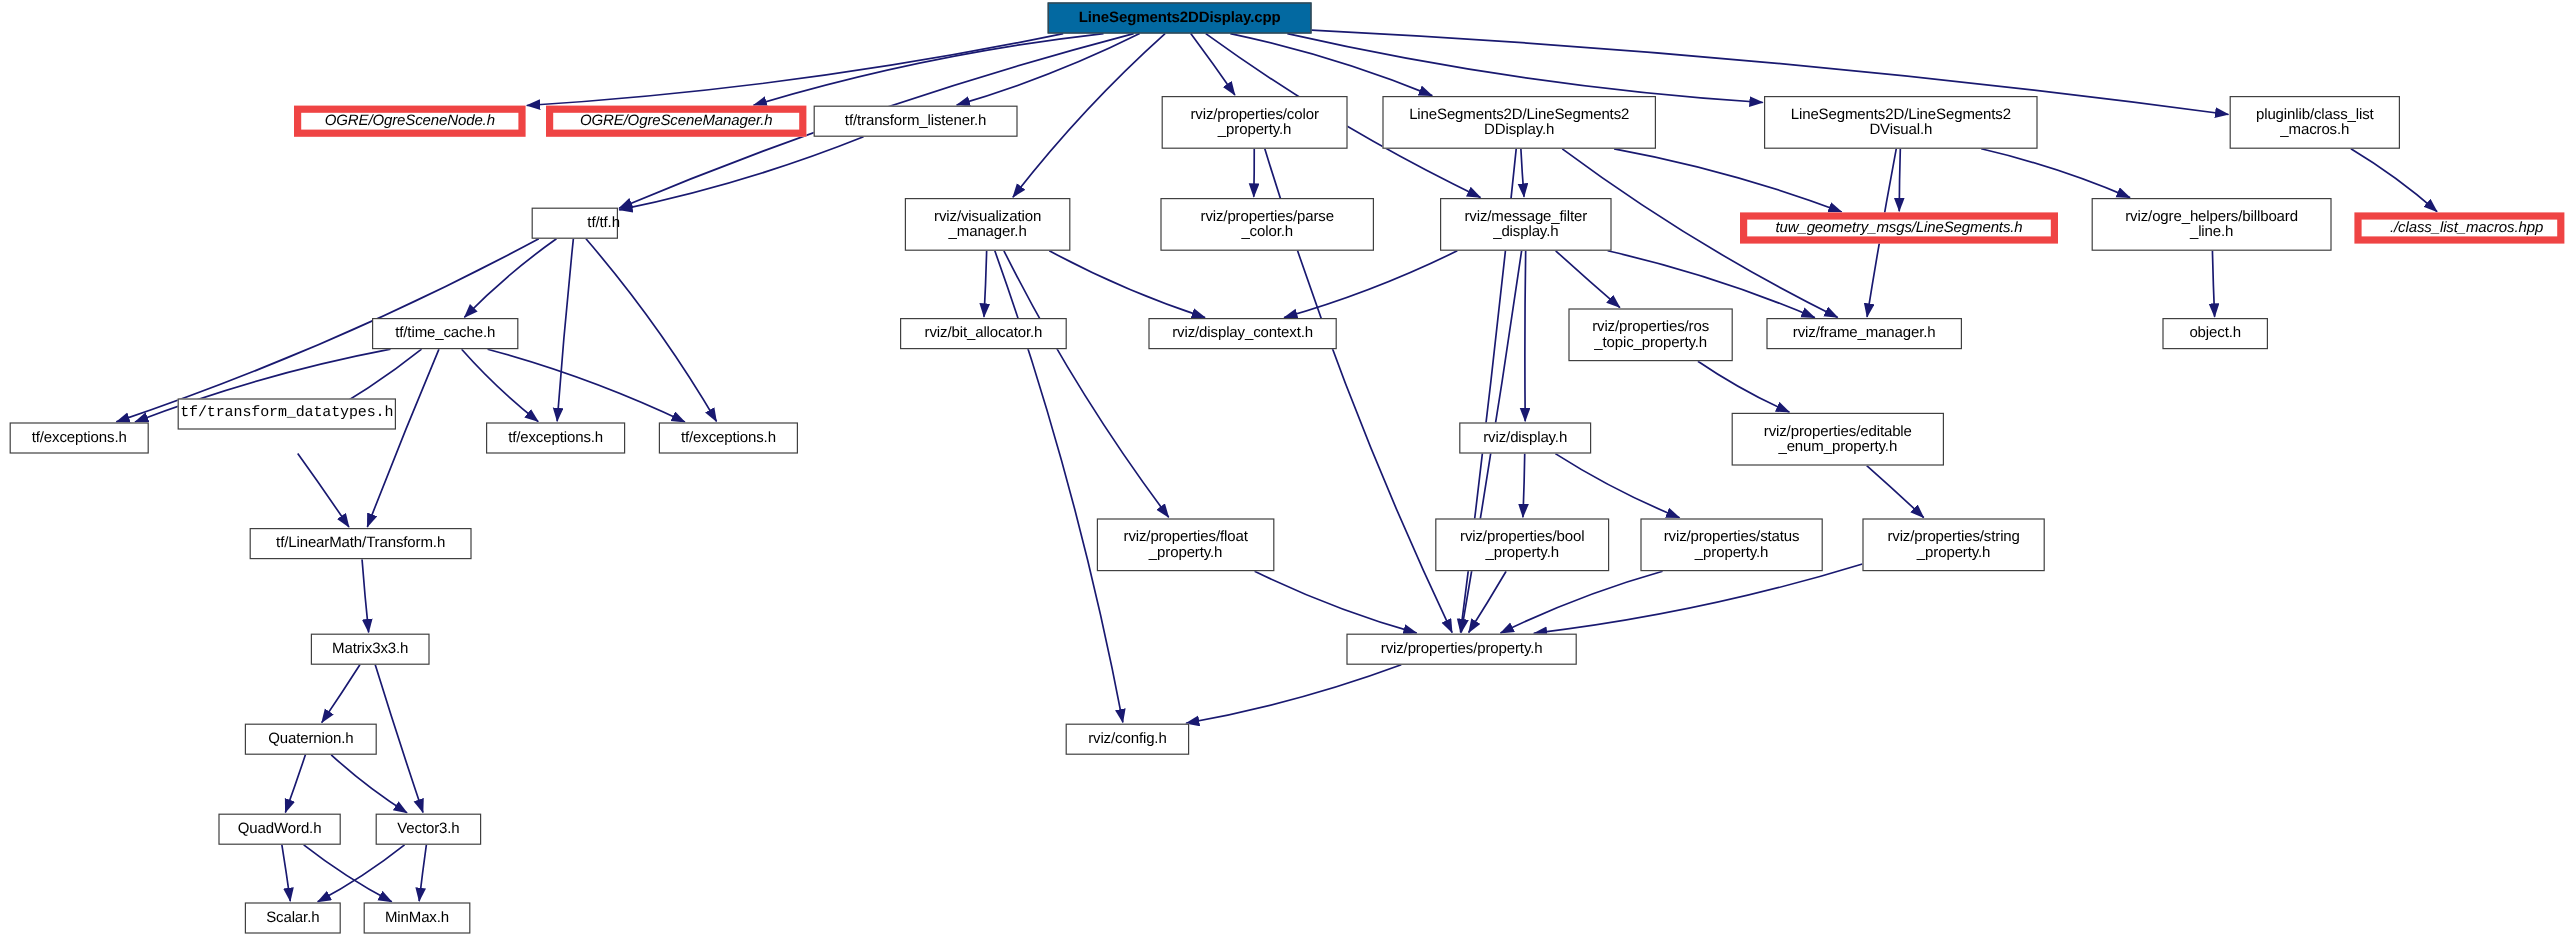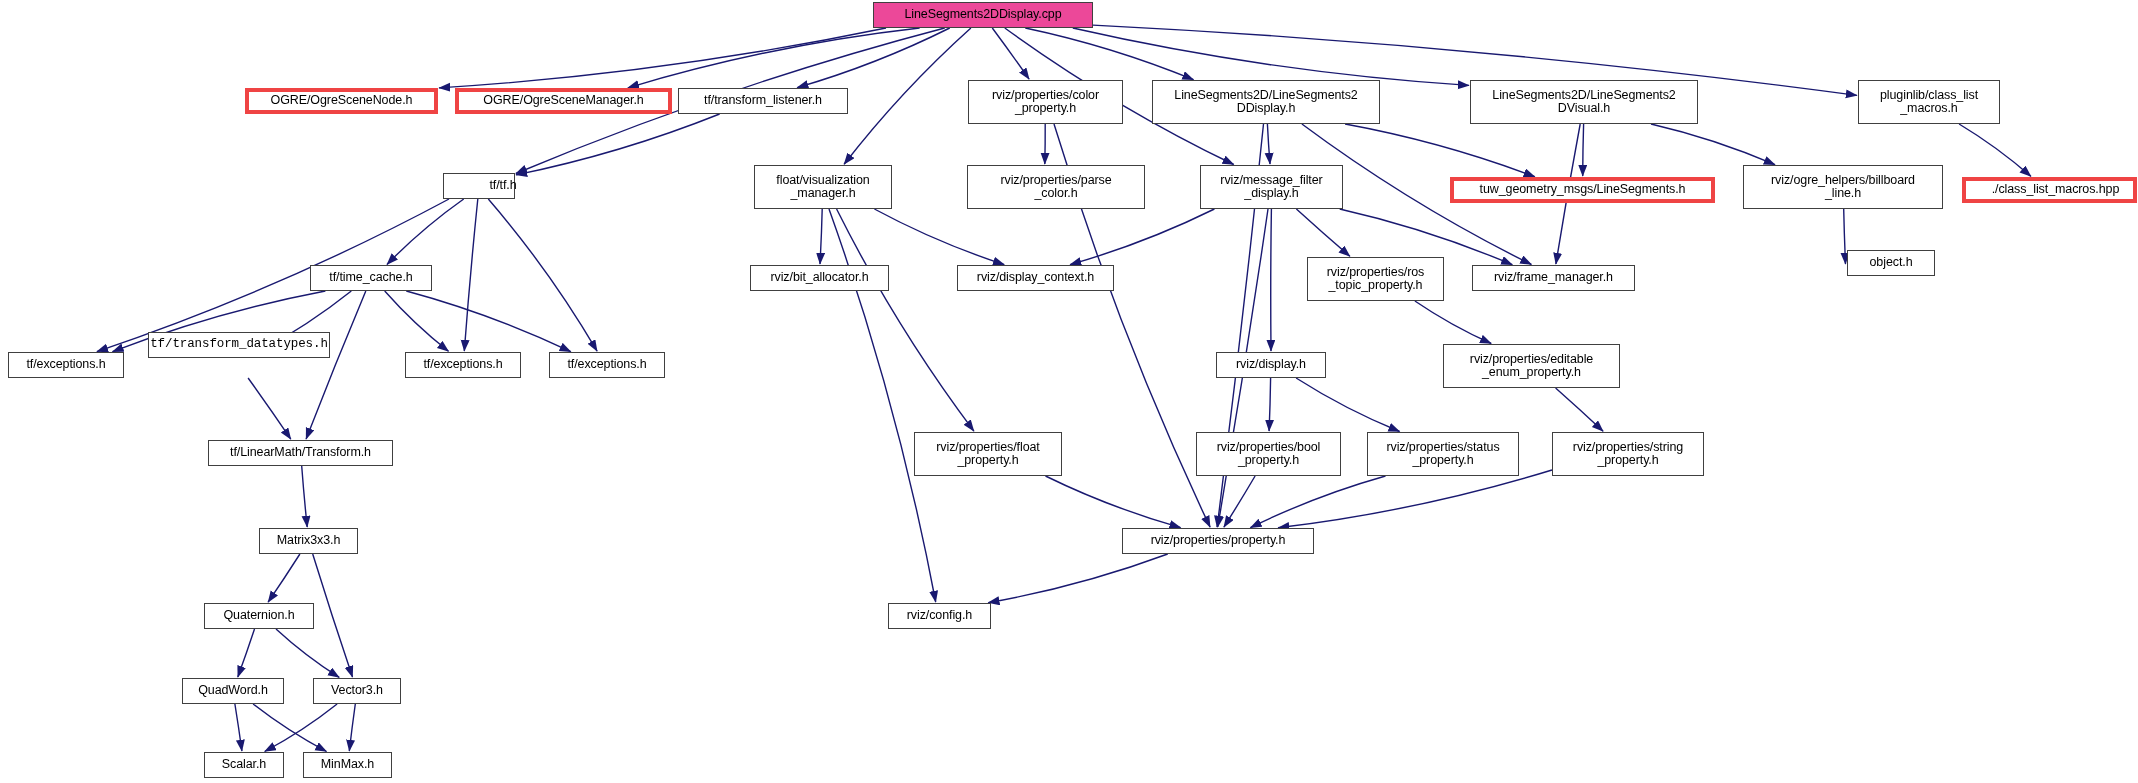--- a/index.html
+++ b/index.html
@@ -34,25 +34,27 @@
     color: #000000;
     font-size: 12.5px;
     line-height: 13.5px;
     white-space: pre-line;
     letter-spacing: -0.1px;
   }
   .node.strong {
     border: 1.6px solid #404040;
   }
   .node.root {
-    background: #ec4899;
+    background: #0369a1;
     border: 1.6px solid #404040;
+    font-weight: bold;
   }
   .node.faint {
-    border: 4px solid #ef4444;
+    border: 6px solid #ef4444;
+    font-style: italic;
   }
 </style>
 </head>
 <body>
 
 <div id="graph-root">
   <svg class="edges" viewBox="0 0 2138 783" preserveAspectRatio="none">
     <defs>
       <marker id="arrow" markerWidth="9" markerHeight="9" refX="8" refY="3.2" orient="auto" markerUnits="strokeWidth">
         <path d="M0,0 L8.5,3.2 L0,6.4 z" fill="#191970"></path>
@@ -127,37 +129,37 @@
       <div class="node strong" style="left: 678px; top: 88px; width: 170px; height: 26px;">tf/transform_listener.h</div>
       <div class="node strong" style="left: 968px; top: 80px; width: 155px; height: 44px;">rviz/properties/color
 _property.h</div>
       <div class="node strong" style="left: 1152px; top: 80px; width: 228px; height: 44px;">LineSegments2D/LineSegments2
 DDisplay.h</div>
       <div class="node strong" style="left: 1470px; top: 80px; width: 228px; height: 44px;">LineSegments2D/LineSegments2
 DVisual.h</div>
       <div class="node strong" style="left: 1858px; top: 80px; width: 142px; height: 44px;">pluginlib/class_list
 _macros.h</div>
       <div class="node strong" style="left: 443px; top: 173px; width: 72px; height: 26px; padding-left: 48px;">tf/tf.h</div>
-      <div class="node strong" style="left: 754px; top: 165px; width: 138px; height: 44px;">float/visualization
+      <div class="node strong" style="left: 754px; top: 165px; width: 138px; height: 44px;">rviz/visualization
 _manager.h</div>
       <div class="node strong" style="left: 967px; top: 165px; width: 178px; height: 44px;">rviz/properties/parse
 _color.h</div>
       <div class="node strong" style="left: 1200px; top: 165px; width: 143px; height: 44px;">rviz/message_filter
 _display.h</div>
       <div class="node faint" style="left: 1450px; top: 177px; width: 265px; height: 26px;">tuw_geometry_msgs/LineSegments.h</div>
       <div class="node strong" style="left: 1743px; top: 165px; width: 200px; height: 44px;">rviz/ogre_helpers/billboard
 _line.h</div>
       <div class="node faint" style="left: 1962px; top: 177px; width: 175px; height: 26px; padding-left: 12px;">./class_list_macros.hpp</div>
       <div class="node strong" style="left: 310px; top: 265px; width: 122px; height: 26px;">tf/time_cache.h</div>
       <div class="node strong" style="left: 750px; top: 265px; width: 139px; height: 26px;">rviz/bit_allocator.h</div>
       <div class="node strong" style="left: 957px; top: 265px; width: 157px; height: 26px;">rviz/display_context.h</div>
       <div class="node strong" style="left: 1307px; top: 257px; width: 137px; height: 44px;">rviz/properties/ros
 _topic_property.h</div>
       <div class="node strong" style="left: 1472px; top: 265px; width: 163px; height: 26px;">rviz/frame_manager.h</div>
-      <div class="node strong" style="left: 1802px; top: 250px; width: 88px; height: 26px; margin-left: 45px;">object.h</div>
+      <div class="node strong" style="left: 1802px; top: 265px; width: 88px; height: 26px;">object.h</div>
       <div class="node strong" style="left: 8px; top: 352px; width: 116px; height: 26px;">tf/exceptions.h</div>
       <div class="node strong" style="left: 148px; top: 332px; width: 182px; height: 26px; font-family: Liberation Mono, monospace;">tf/transform_datatypes.h</div>
       <div class="node strong" style="left: 405px; top: 352px; width: 116px; height: 26px;">tf/exceptions.h</div>
       <div class="node strong" style="left: 549px; top: 352px; width: 116px; height: 26px;">tf/exceptions.h</div>
       <div class="node strong" style="left: 1216px; top: 352px; width: 110px; height: 26px;">rviz/display.h</div>
       <div class="node strong" style="left: 1443px; top: 344px; width: 177px; height: 44px;">rviz/properties/editable
 _enum_property.h</div>
       <div class="node strong" style="left: 208px; top: 440px; width: 185px; height: 26px;">tf/LinearMath/Transform.h</div>
       <div class="node strong" style="left: 914px; top: 432px; width: 148px; height: 44px;">rviz/properties/float
 _property.h</div>

